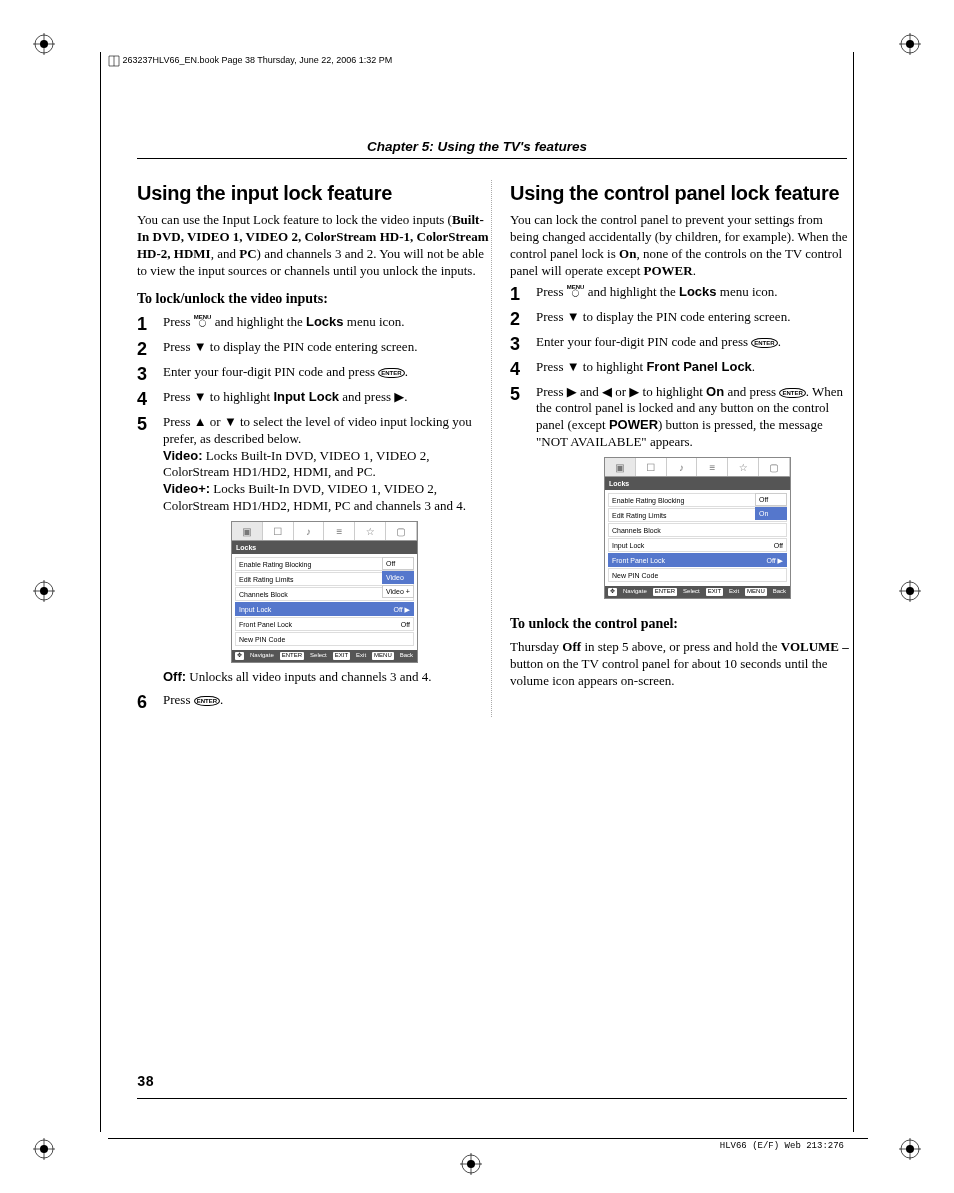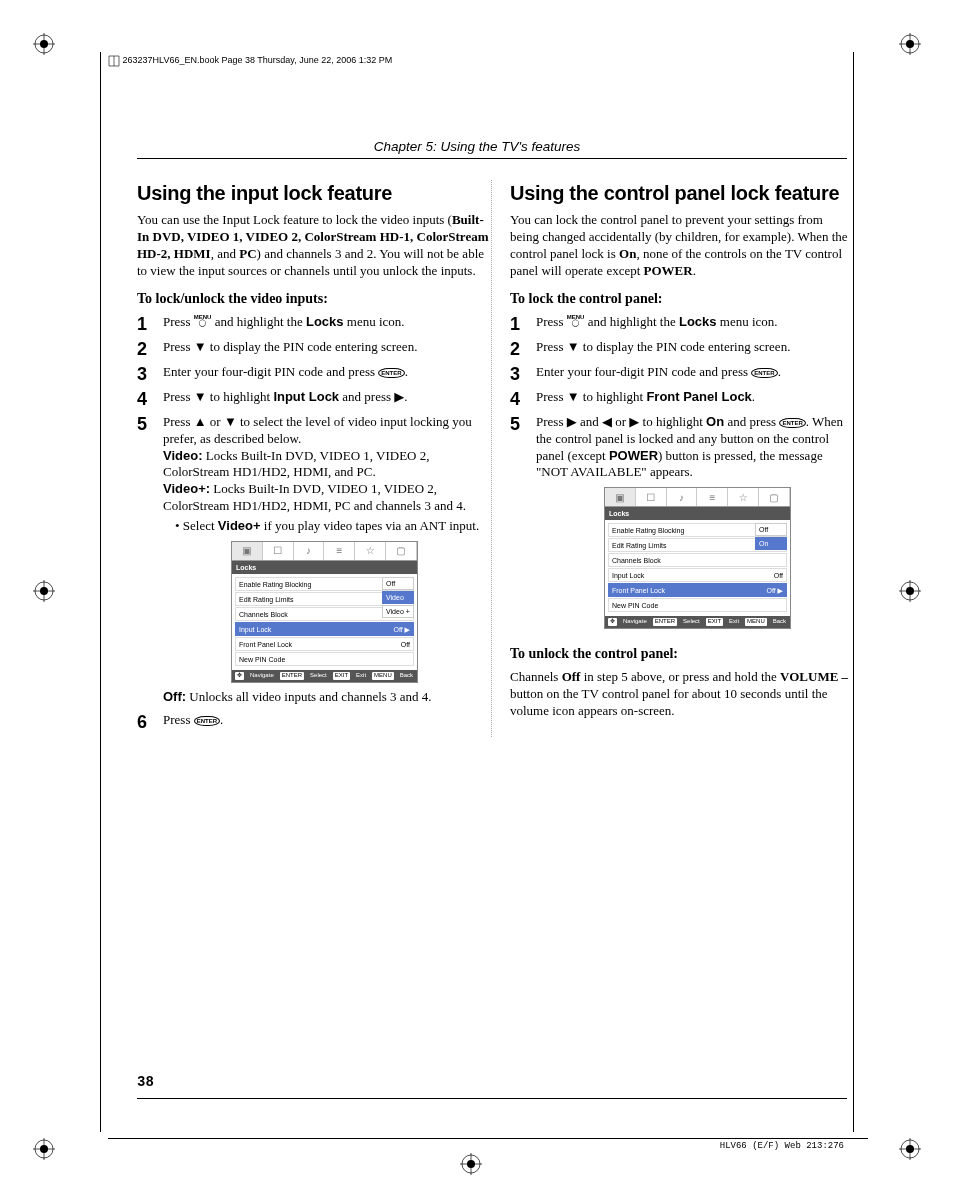--- a/index.html
+++ b/index.html
@@ -28,21 +28,21 @@
     left: 108px;
     font-size: 9px;
     font-family: Arial, Helvetica, sans-serif;
   }
   .runner {
     position: absolute;
     left: 50%;
     top: 138px;
     transform: translateX(-50%);
     font-style: italic;
-    font-weight: normal;
+    font-weight: bold;
     font-size: 13.5px;
     font-family: Arial, Helvetica, sans-serif;
   }
   .hr {
     position: absolute;
     left: 137px;
     top: 158px;
     width: 710px;
     border-top: 1px solid #000;
   }
@@ -340,21 +340,20 @@
         <li>
             <span class="num">4</span>
             <span class="txt"><span>Press ▼ to highlight </span><b>Input Lock</b><span> and press ▶.</span></span>
           </li>
         <li>
             <span class="num">5</span>
             <span class="txt">
           <span>Press ▲ or ▼ to select the level of video input locking you prefer, as described below.</span><br>
           <b>Video:</b><span> Locks Built-In DVD, VIDEO 1, VIDEO 2, ColorStream HD1/HD2, HDMI, and PC.</span><br>
           <b>Video+:</b><span> Locks Built-In DVD, VIDEO 1, VIDEO 2, ColorStream HD1/HD2, HDMI, PC and channels 3 and 4.</span>
-          <div class="bullet">• <span>Select </span><b>Video+</b><span> if you play video tapes via an ANT input.</span></div>
           <div id="osd-left">
                 <div class="osd">
                   <div class="tabs">
                     <div class="t">▣</div>
                     <div class="t">☐</div>
                     <div class="t">♪</div>
                     <div class="t">≡</div>
                     <div class="t">☆</div>
                     <div class="t">▢</div>
                   </div>
@@ -410,21 +409,20 @@
             <span class="txt"><span>Press </span><span class="icon-enter">ENTER</span><span>.</span></span>
           </li>
       </ol>
     </div>
 
     <div class="col right">
       <h2>Using the control panel lock feature</h2>
       <p>
         <span>You can lock the control panel to prevent your settings from being changed accidentally (by children, for example). When the control panel lock is </span><b>On</b><span>, none of the controls on the TV control panel will operate except </span><b>POWER</b><span>.</span>
       </p>
-      <div class="subhead">To lock the control panel:</div>
       <ol class="steps">
         <li>
             <span class="num">1</span>
             <span class="txt"><span>Press </span><span class="icon-menu">MENU</span><span> and highlight the </span><b>Locks</b><span> menu icon.</span></span>
           </li>
         <li>
             <span class="num">2</span>
             <span class="txt">Press ▼ to display the PIN code entering screen.</span>
           </li>
         <li>
@@ -490,21 +488,21 @@
                     <span class="k">MENU</span>
                     <span>Back</span>
                   </div>
                 </div>
               </div>
         </span>
           </li>
       </ol>
       <div class="subhead">To unlock the control panel:</div>
       <p>
-        <span>Channels </span><b>Off</b><span> in step 5 above, or press and hold the </span><b>VOLUME –</b><span> button on the TV control panel for about 10 seconds until the volume icon appears on-screen.</span>
+        <span>Thursday </span><b>Off</b><span> in step 5 above, or press and hold the </span><b>VOLUME –</b><span> button on the TV control panel for about 10 seconds until the volume icon appears on-screen.</span>
       </p>
     </div>
   </div>
 
   <div class="pagenum">38</div>
   <div class="pagenum-hr"></div>
   <div class="footer-line"></div>
   <div class="footer-right">HLV66 (E/F) Web 213:276</div>
 </div>
 

